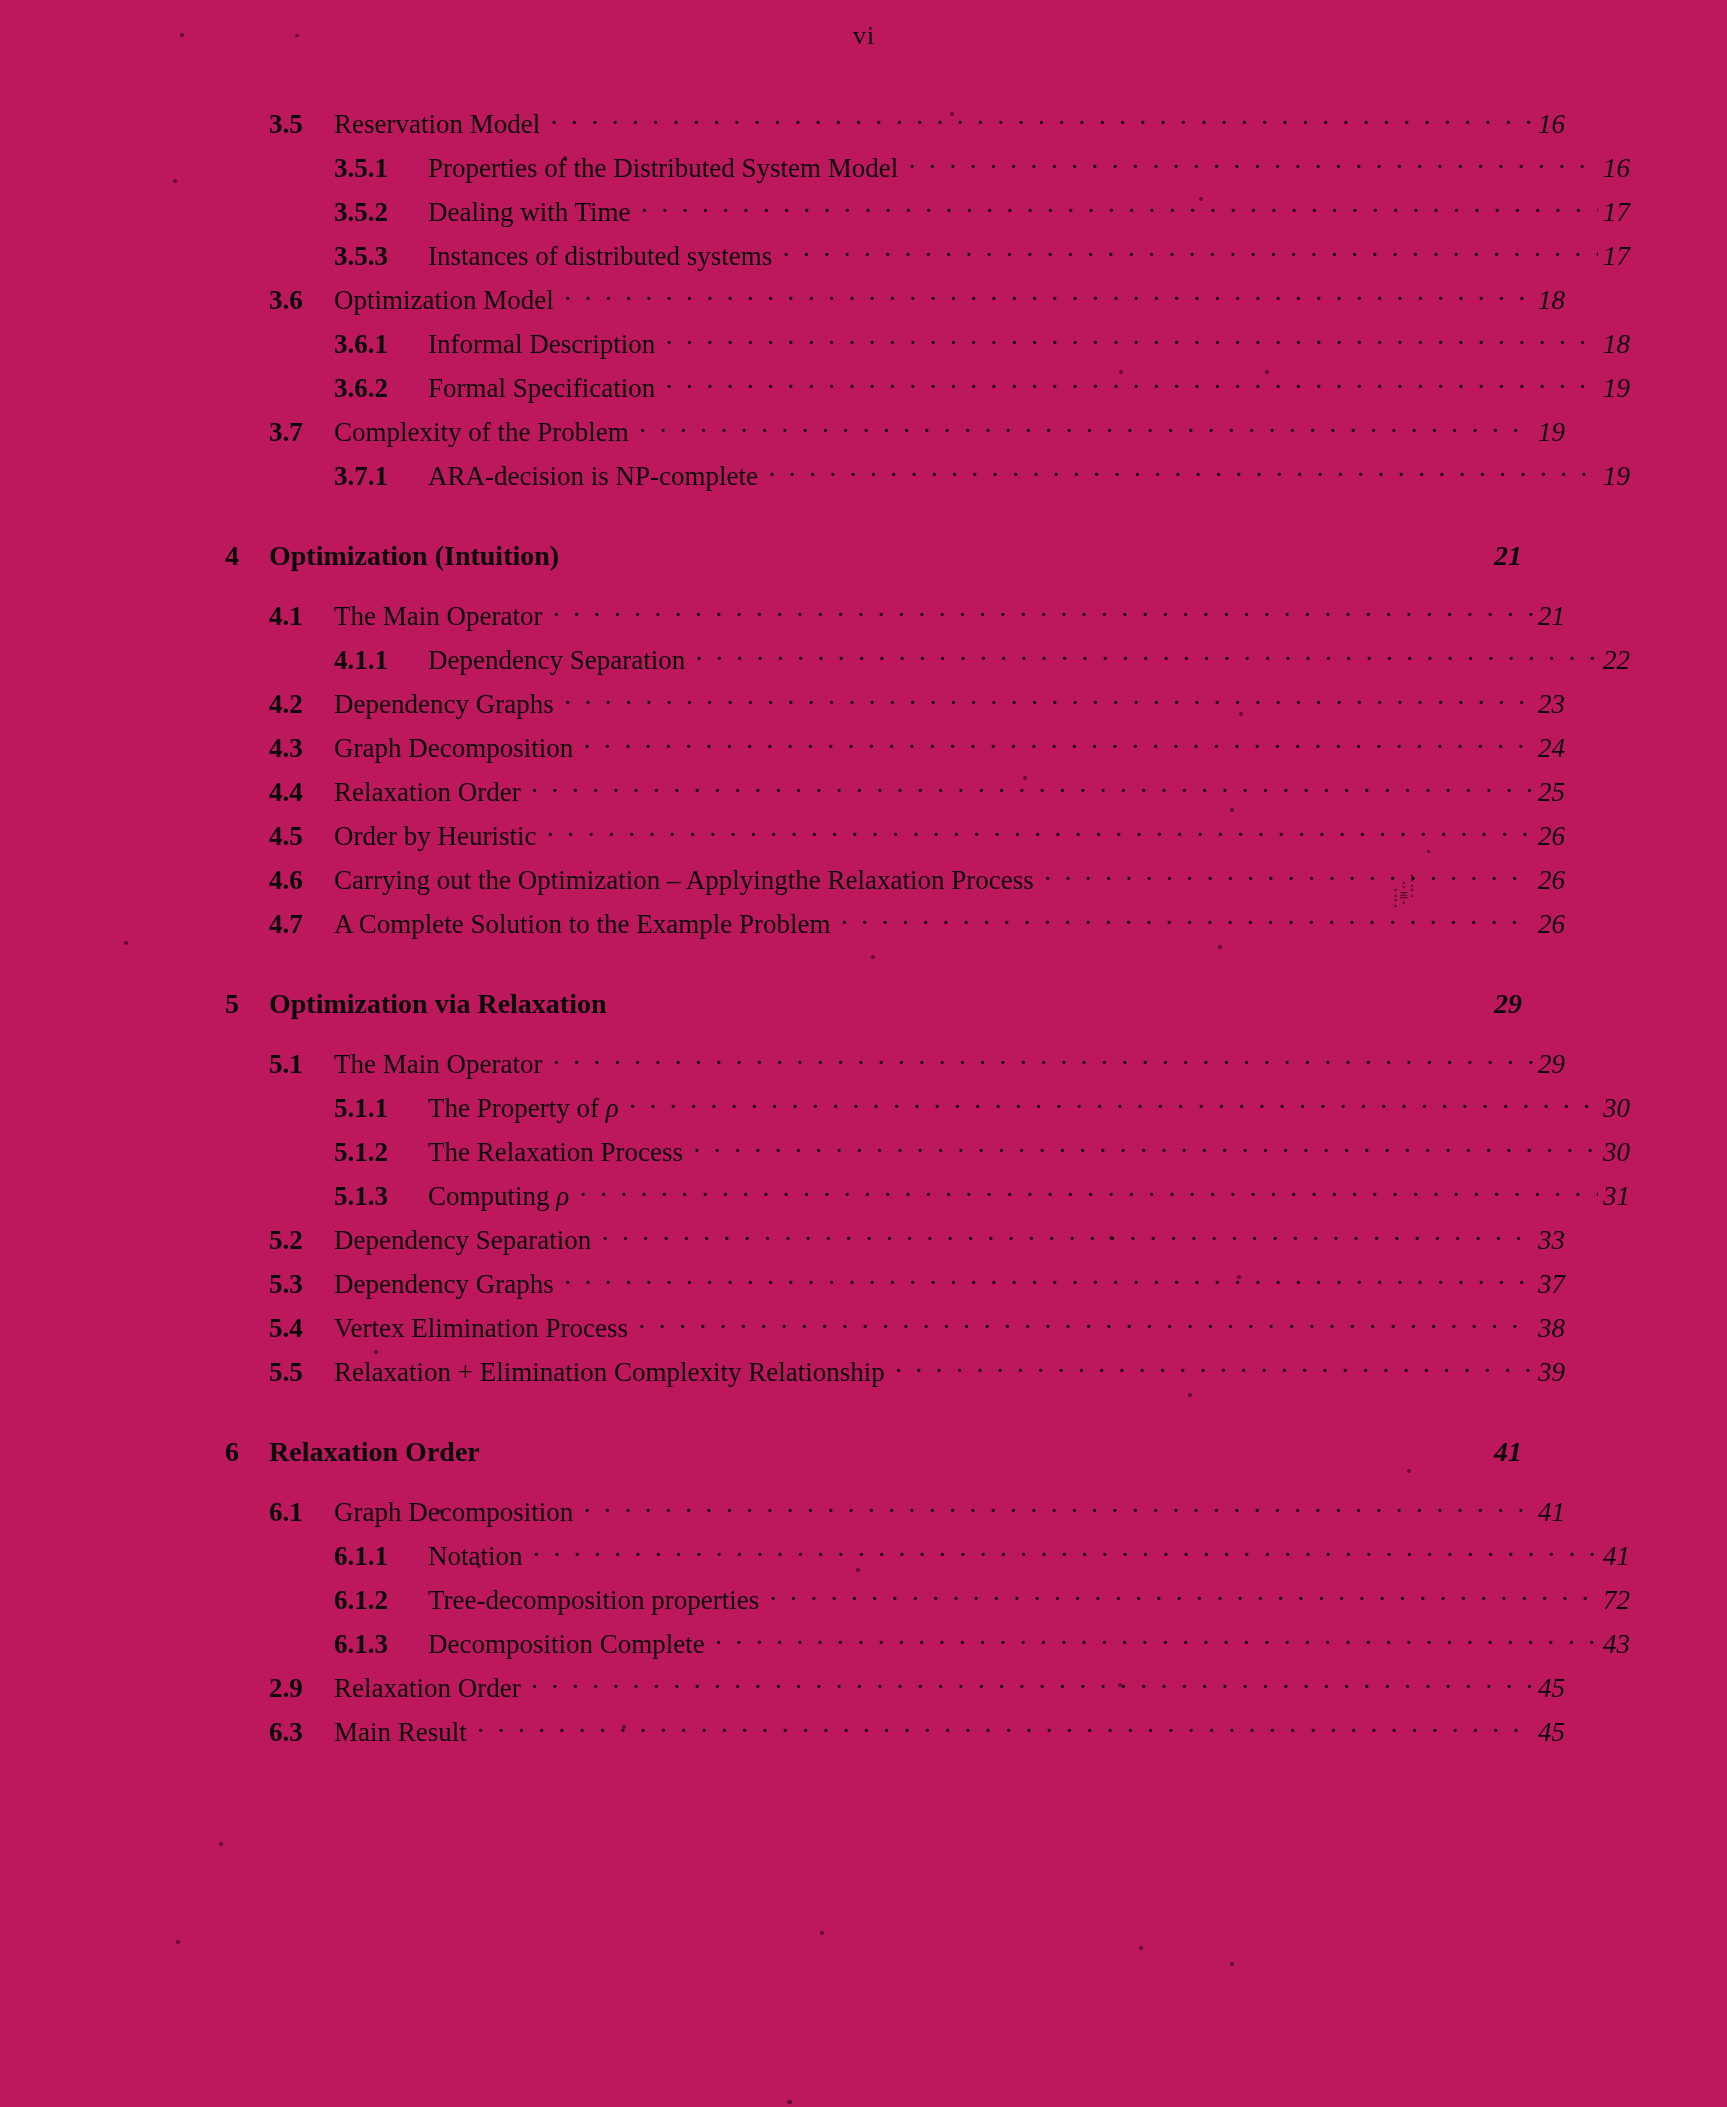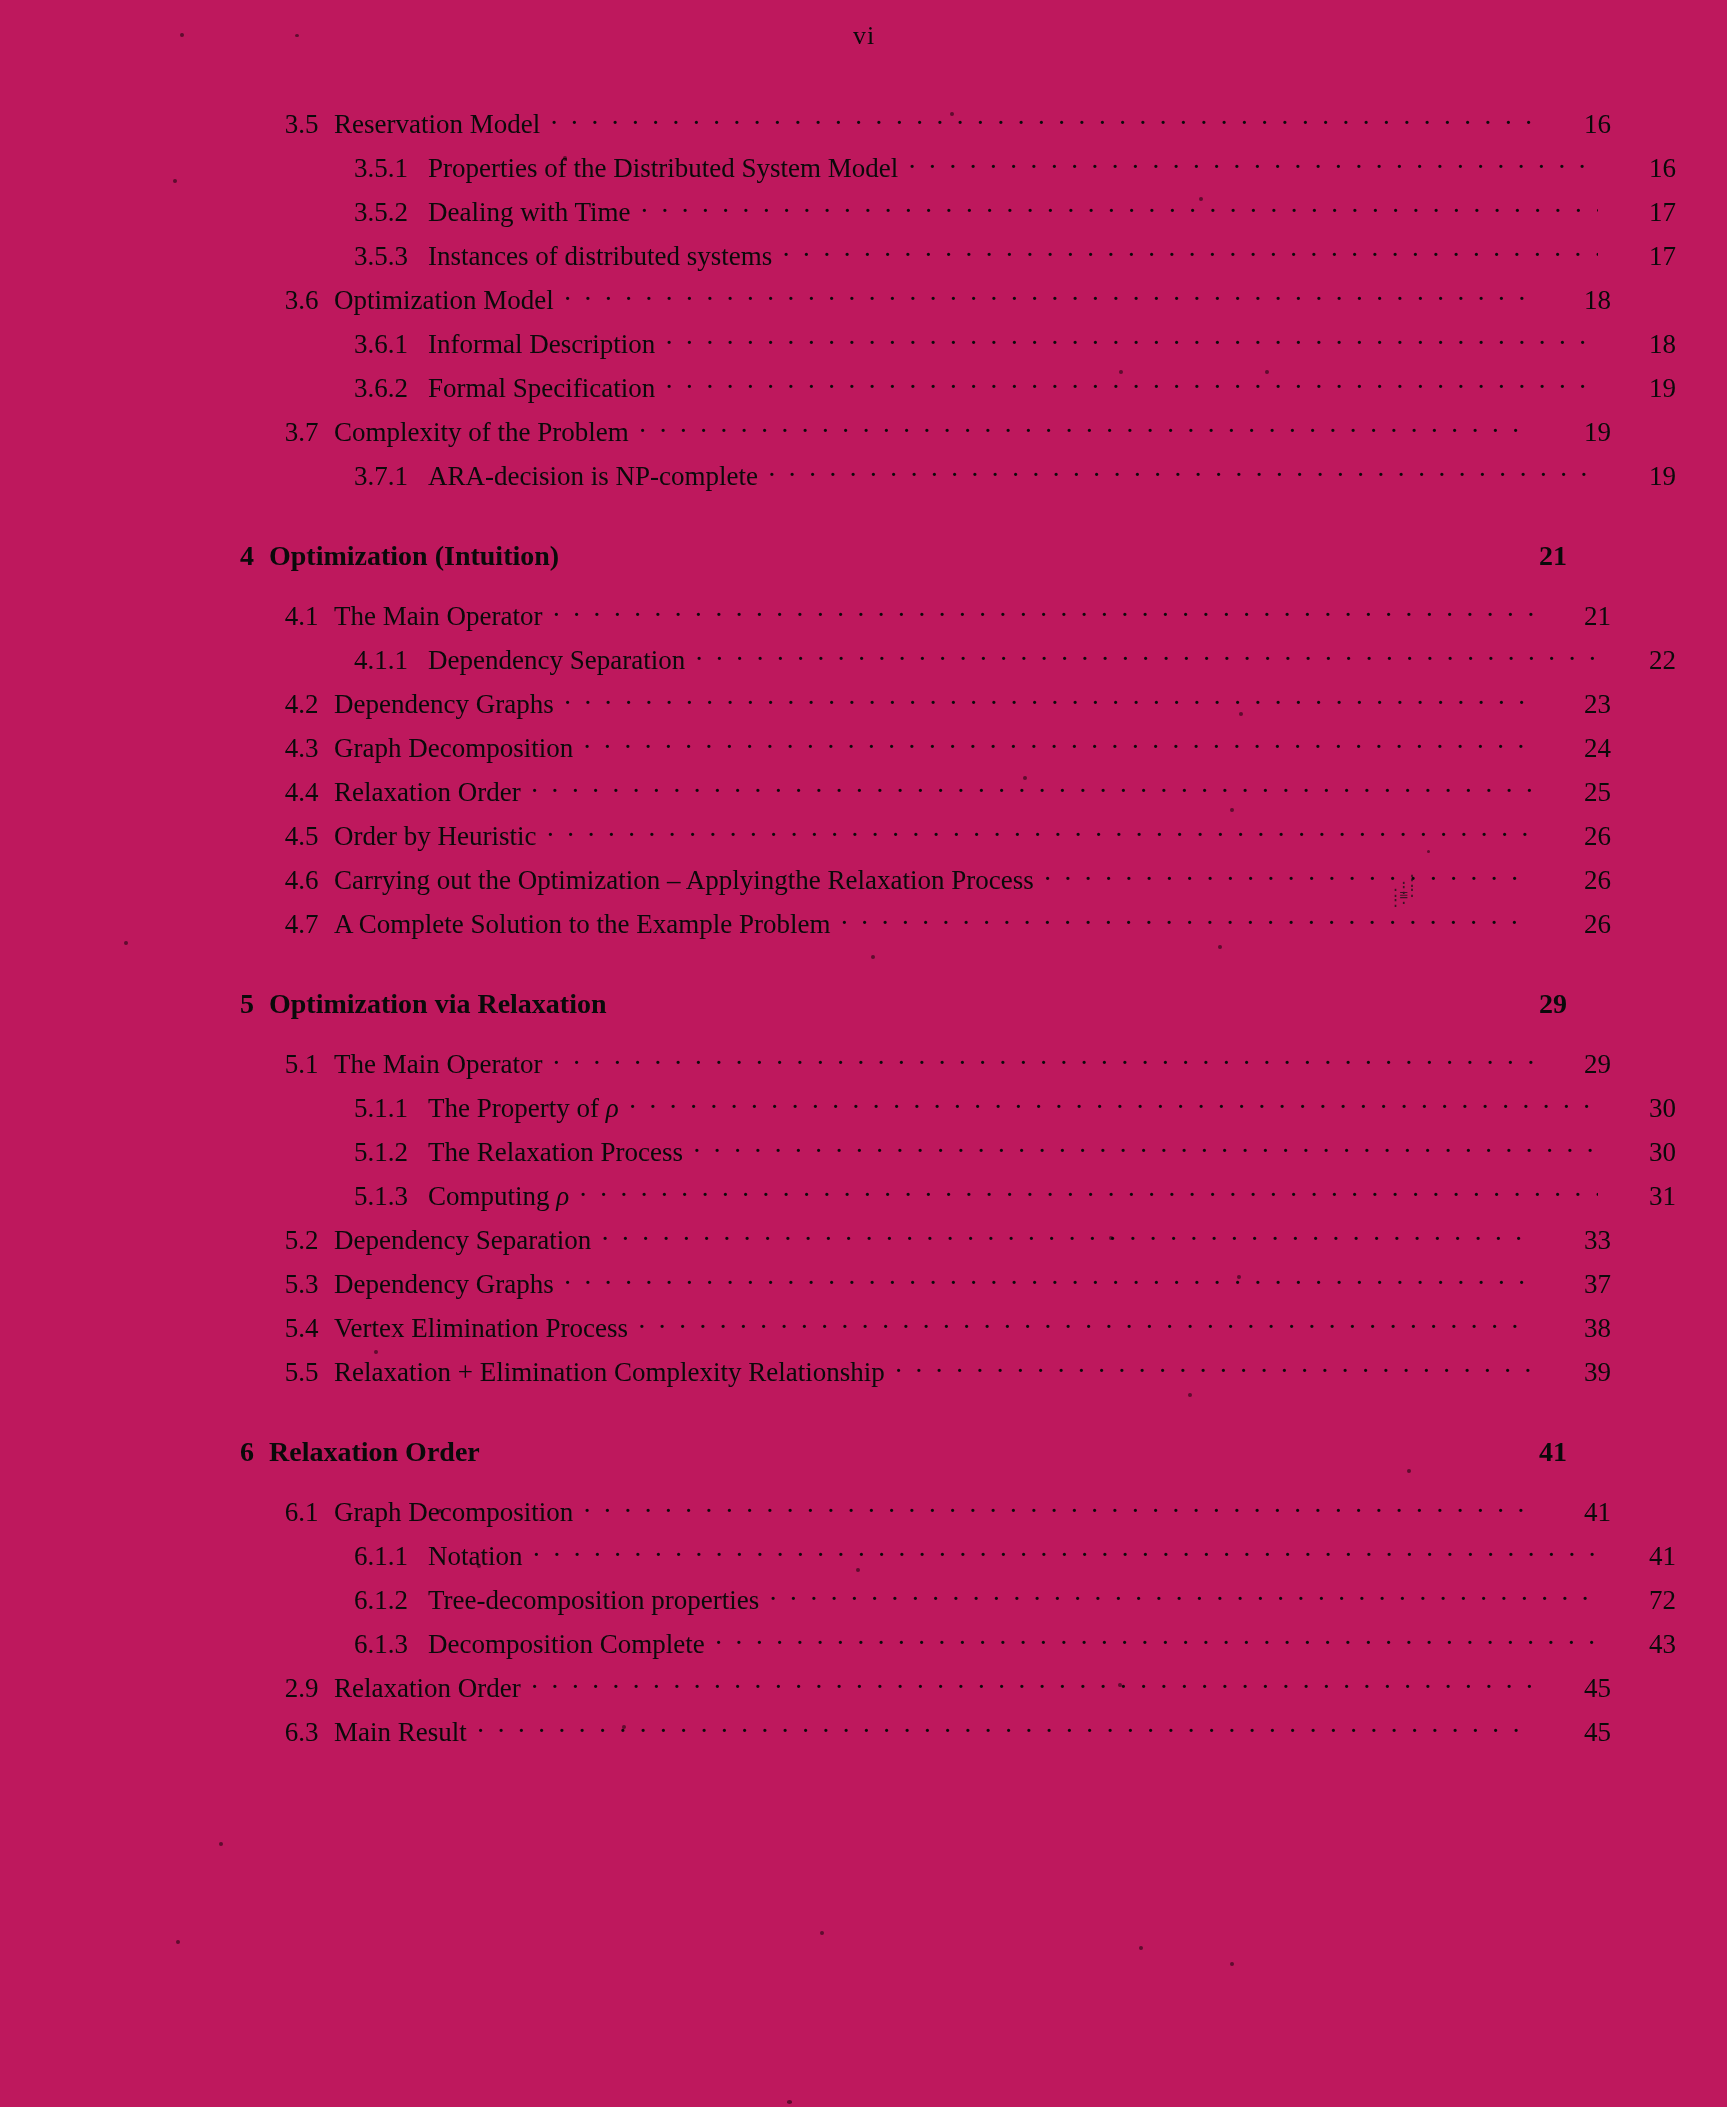--- a/index.html
+++ b/index.html
@@ -46,21 +46,22 @@
     display: flex;
     align-items: baseline;
     width: 100%;
     height: 44px;
     font-size: 27px;
     white-space: nowrap;
   }
 
   .entry .num {
     flex: 0 0 auto;
-    text-align: center;
+    text-align: left;
+    font-weight: bold;
   }
 
   .entry .title {
     flex: 0 0 auto;
     padding-right: 10.6px;
   }
 
   
   .entry .leader {
     flex: 1 1 auto;
@@ -74,21 +75,21 @@
     position: absolute;
     left: 0;
     bottom: 0.07em;
     letter-spacing: 3.4px;
     font-size: 27px;
     white-space: nowrap;
   }
 
   .entry .page {
     flex: 0 0 73px;
-    text-align: right;
+    font-style: italic;
   }
 
   
   .lvl-chapter .num { width: 44px; }
   .lvl-chapter {
     font-weight: bold;
     font-size: 28px;
     height: 49px;
   }
   .lvl-chapter .title { padding-left: 0; }

